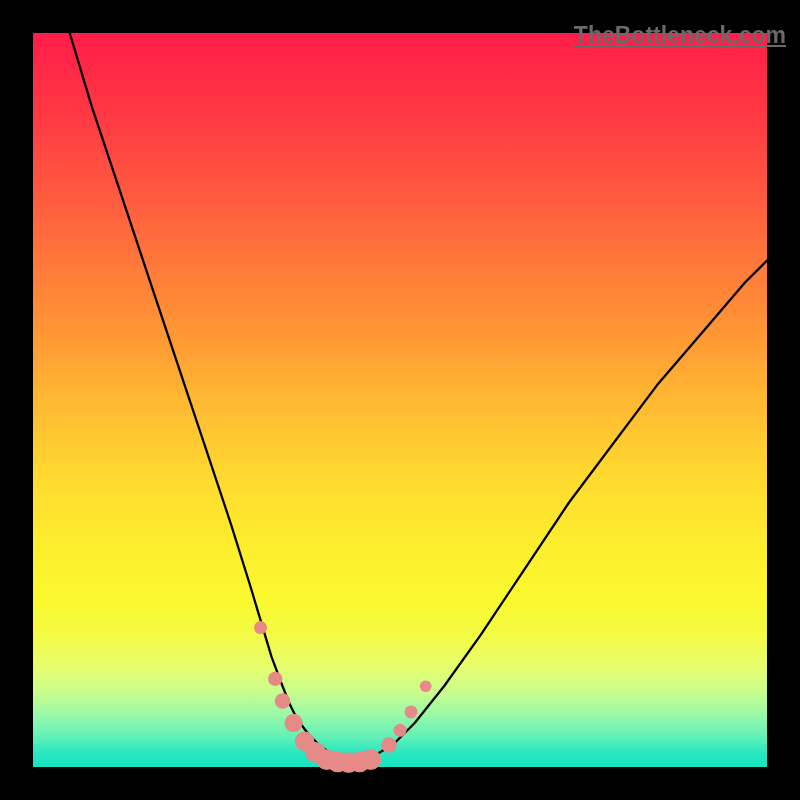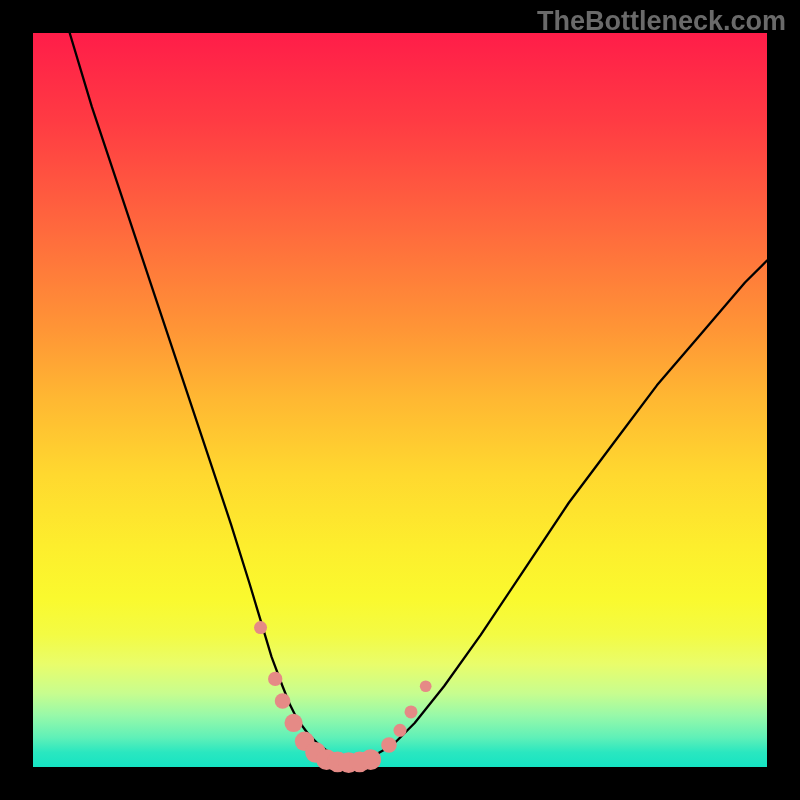--- a/index.html
+++ b/index.html
@@ -39,27 +39,28 @@
       #e9fd6b 86%,
       #c7fd8f 90%,
       #97f9a9 93%,
       #5ff0b8 96%,
       #2ae7c0 98%,
       #15e4c3 100%
     );
   }
   .watermark {
     position: absolute;
-    top: 6px;
+    top: 22px;
     right: 14px;
     color: #6a6a6a;
-    font-size: 27px;
+    font-size: 23px;
     font-weight: 600;
     letter-spacing: 0px;
     user-select: none;
+    text-decoration: underline;
   }
   svg.curves {
     position: absolute;
     left: 33px;
     top: 33px;
     width: 734px;
     height: 734px;
     overflow: visible;
   }
 </style>

